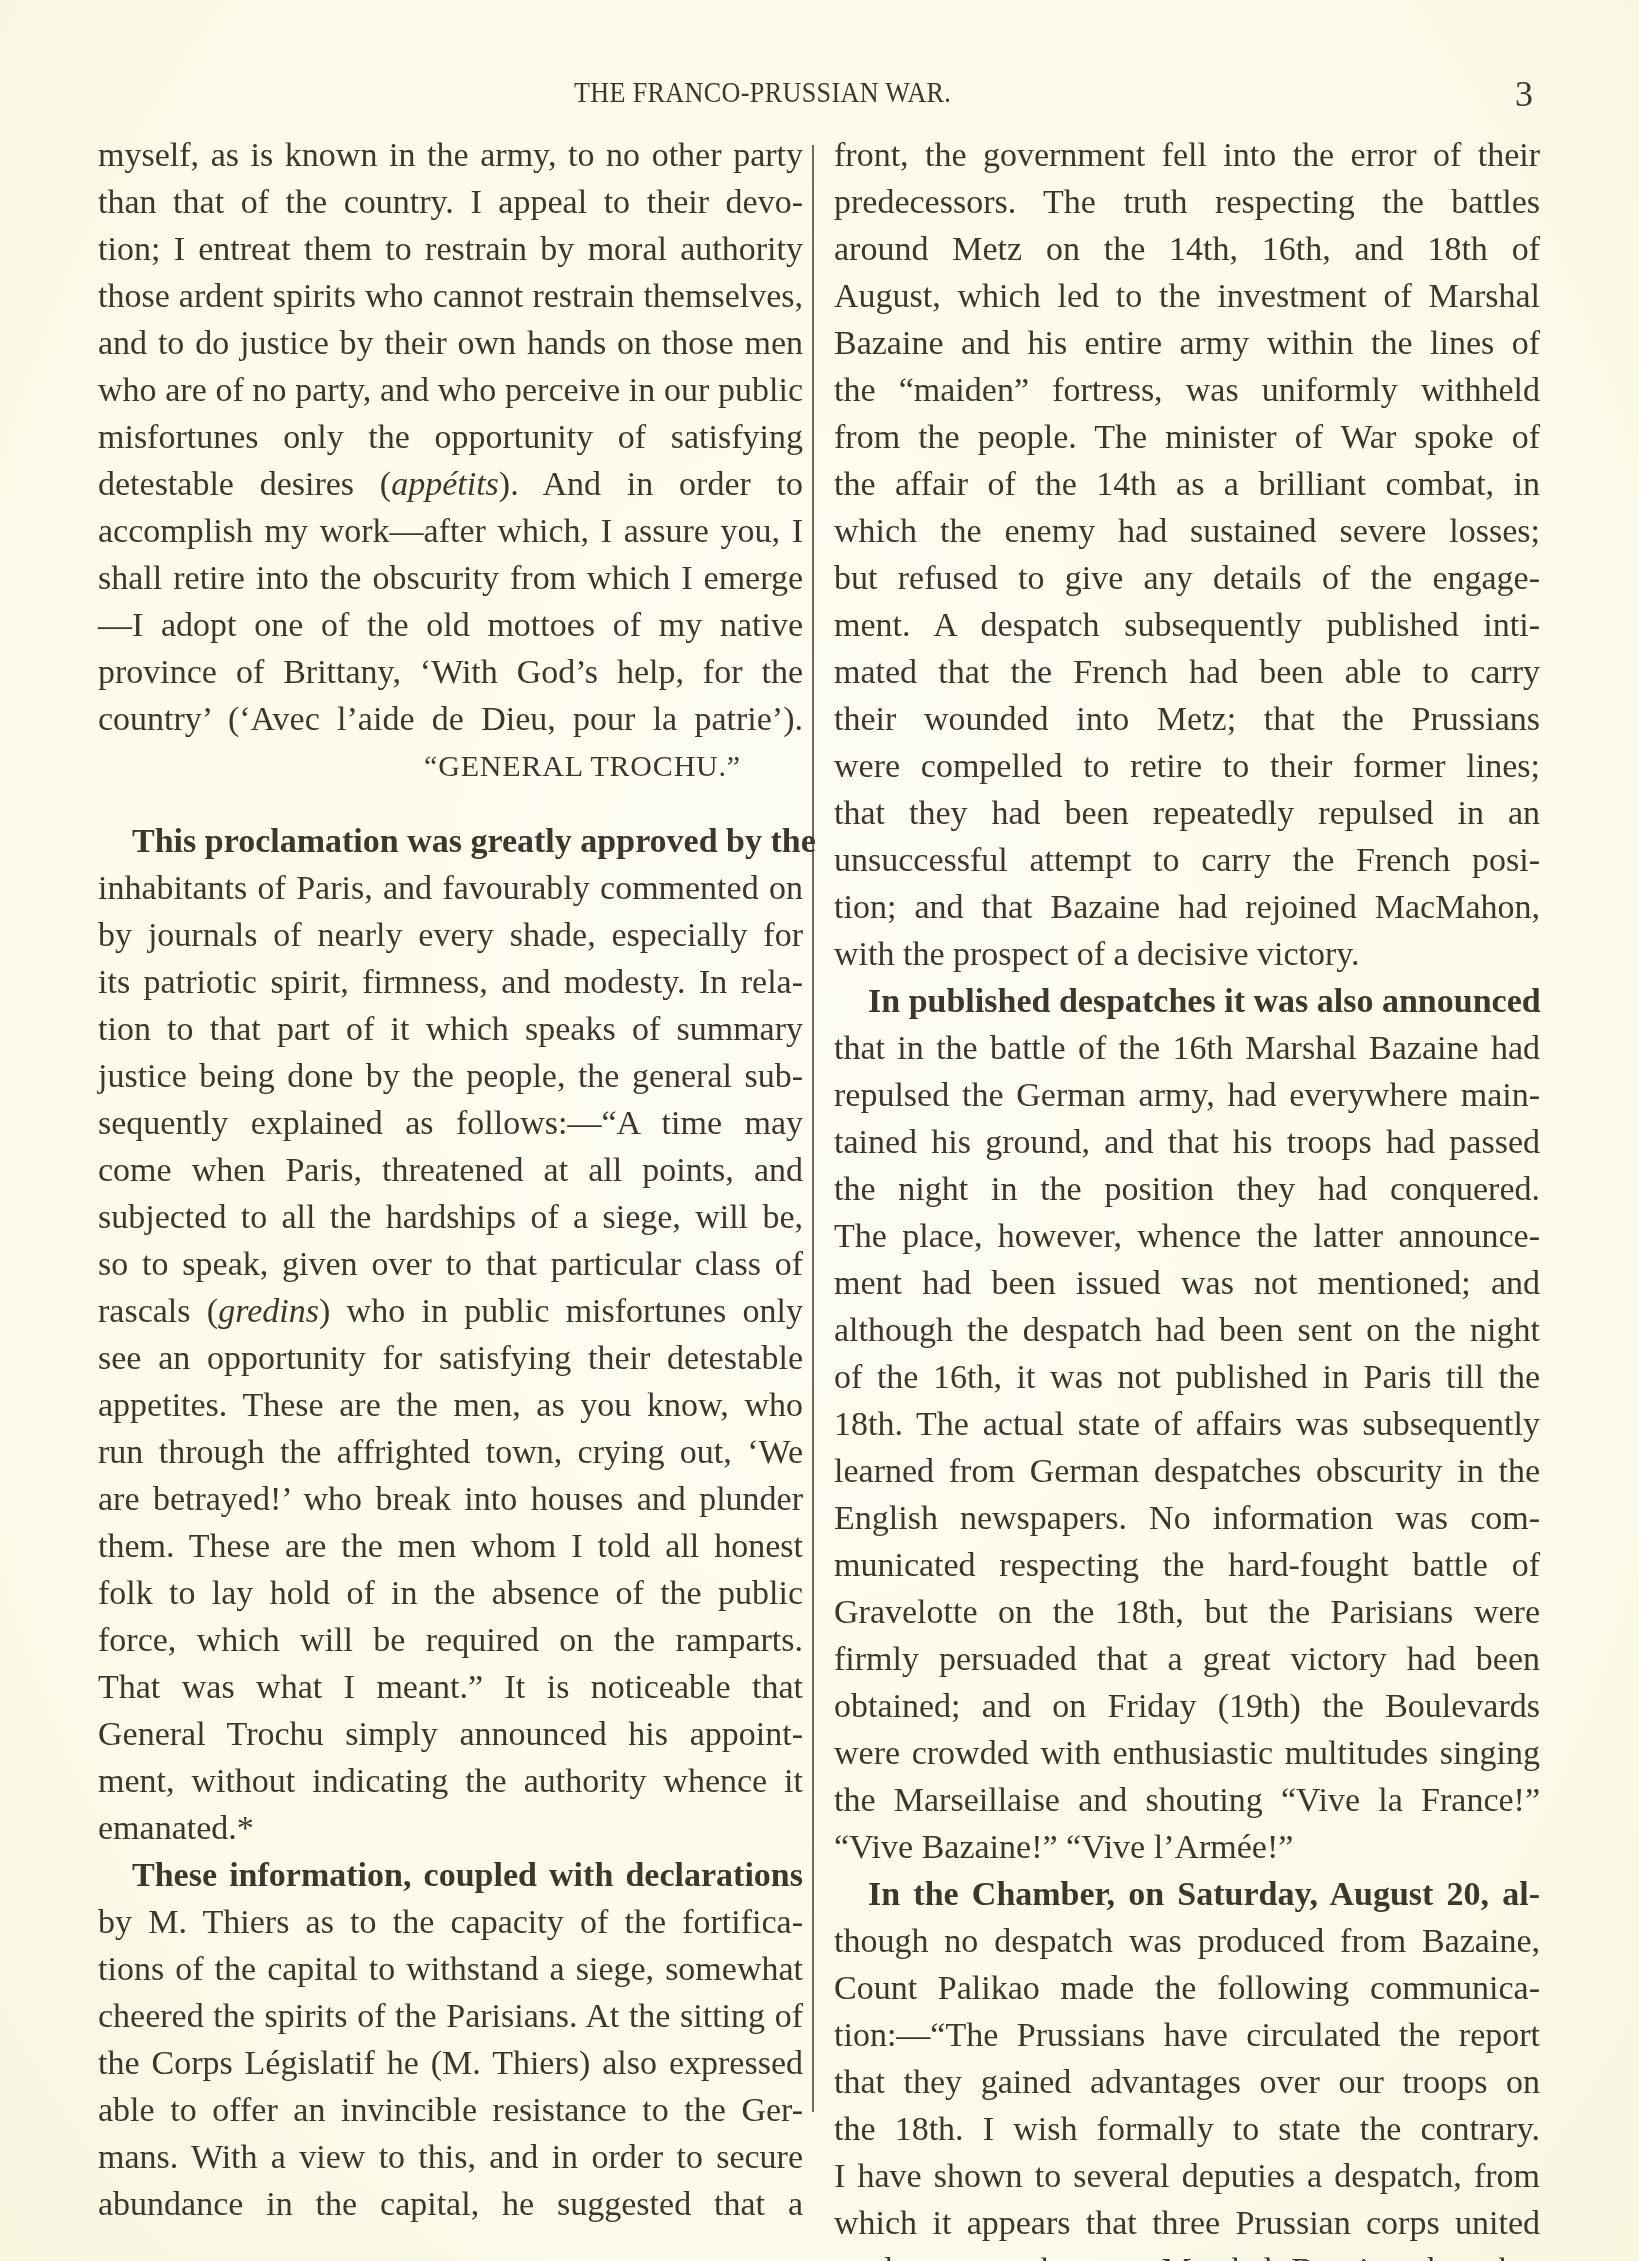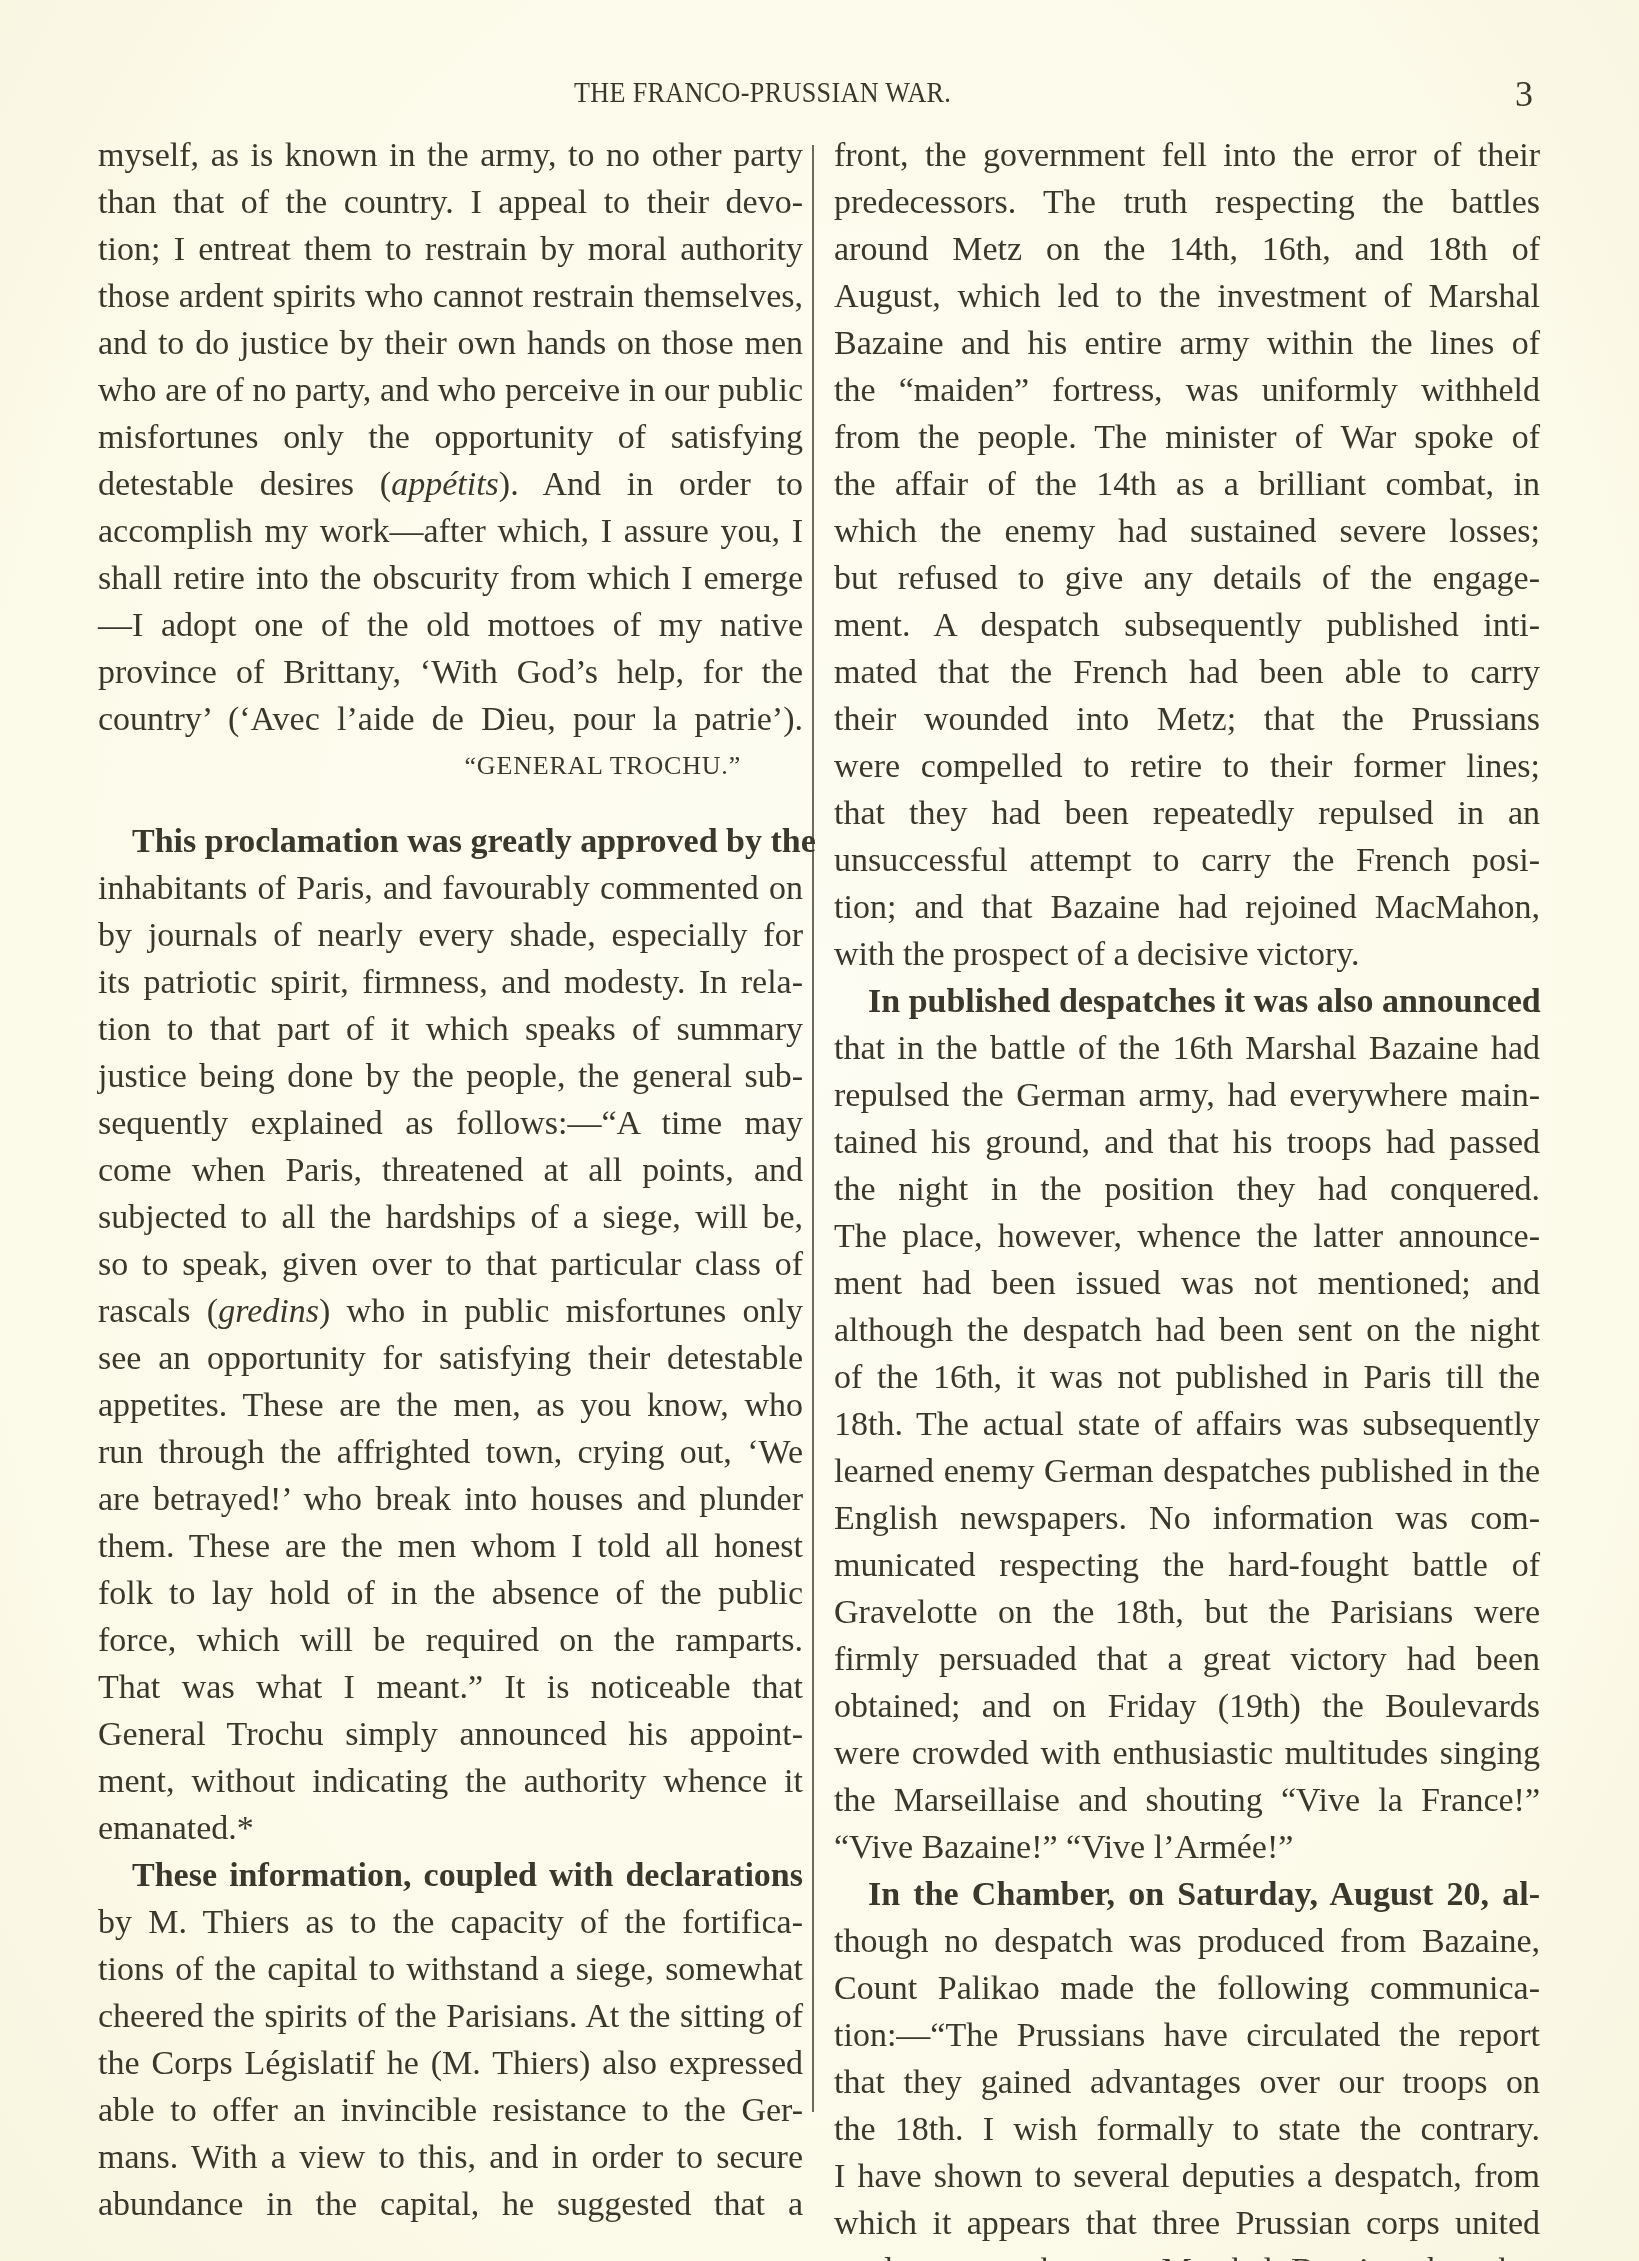--- a/index.html
+++ b/index.html
@@ -35,21 +35,21 @@
     background: #6d6a5c;
   }
   .line {
     height: 47px; line-height: 47px;
     font-size: 34px; white-space: nowrap;
     text-align: justify; text-align-last: justify;
     overflow: visible;
   }
   .line.last { text-align-last: left; }
   .line.indent { padding-left: 34px; font-weight: bold; }
-  .line.sig { text-align: center; text-align-last: right; padding-right: 62px; font-size: 26px; letter-spacing: 0.8px; height: 58px; }
+  .line.sig { text-align: center; text-align-last: right; padding-right: 62px; font-size: 30px; letter-spacing: 0.8px; height: 58px; }
   .gap { height: 17px; }
   i { font-style: italic; }
 </style>
 </head>
 <body>
 
 <div class="page-bg"></div>
 
 <div class="running-head">
   <div class="running-title">THE FRANCO-PRUSSIAN WAR.</div>
@@ -129,21 +129,21 @@
   <div class="line indent">In published despatches it was also announced</div>
   <div class="line">that in the battle of the 16th Marshal Bazaine had</div>
   <div class="line">repulsed the German army, had everywhere main-</div>
   <div class="line">tained his ground, and that his troops had passed</div>
   <div class="line">the night in the position they had conquered.</div>
   <div class="line">The place, however, whence the latter announce-</div>
   <div class="line">ment had been issued was not mentioned; and</div>
   <div class="line">although the despatch had been sent on the night</div>
   <div class="line">of the 16th, it was not published in Paris till the</div>
   <div class="line">18th.  The actual state of affairs was subsequently</div>
-  <div class="line">learned enemy German despatches published in the</div>
+  <div class="line">learned from German despatches obscurity in the</div>
   <div class="line">English newspapers.  No information was com-</div>
   <div class="line">municated respecting the hard-fought battle of</div>
   <div class="line">Gravelotte on the 18th, but the Parisians were</div>
   <div class="line">firmly persuaded that a great victory had been</div>
   <div class="line">obtained; and on Friday (19th) the Boulevards</div>
   <div class="line">were crowded with enthusiastic multitudes singing</div>
   <div class="line">the Marseillaise and shouting “Vive la France!”</div>
   <div class="line last">“Vive Bazaine!”  “Vive l’Armée!”</div>
   <div class="line indent">In the Chamber, on Saturday, August 20, al-</div>
   <div class="line">though no despatch was produced from Bazaine,</div>

